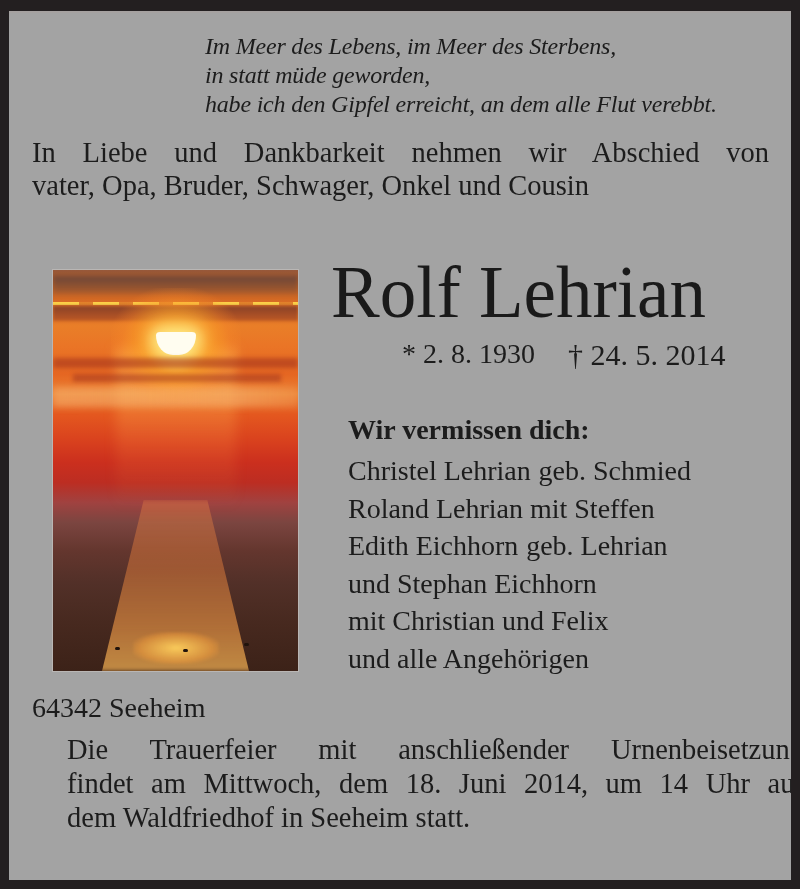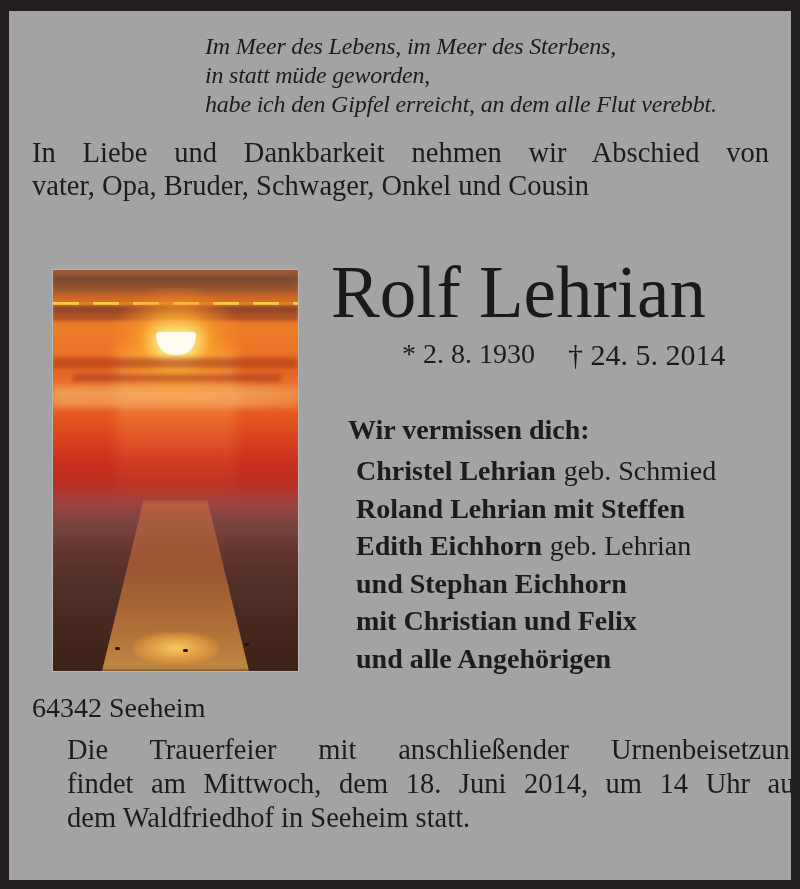--- a/index.html
+++ b/index.html
@@ -38,21 +38,21 @@
     font-size:73px; line-height:1; font-weight:normal; color:#1a1a1a;
     white-space:nowrap;
   }
   .birth-date { position:absolute; left:366px; top:338px; font-size:28px; white-space:nowrap;margin-left:36px; }
   .death-date { position:absolute; left:568px; top:338px; font-size:30px; white-space:nowrap; }
   .missing { position:absolute; left:348px; top:414px; font-size:28px; white-space:nowrap;font-weight:bold; }
   .mourners {
     position:absolute; left:348px; top:452px;
     font-size:28px; line-height:37.5px; white-space:nowrap;
   }
-  .m-bold { font-weight:bold;margin-left:8px; }
+  .m-bold { font-weight:normal; }
   .m-regular { margin-left:0.28em; }
   .location { position:absolute; left:32px; top:692px; font-size:28px; white-space:nowrap; }
   .funeral {
     position:absolute; left:32px; top:733px; width:737px;
     font-size:28.5px; line-height:34px;margin-left:35px;
   }
   
   .photo {
     position:absolute; left:52px; top:269px; width:245px; height:401px;
     border:1px solid #b9b6b4;

